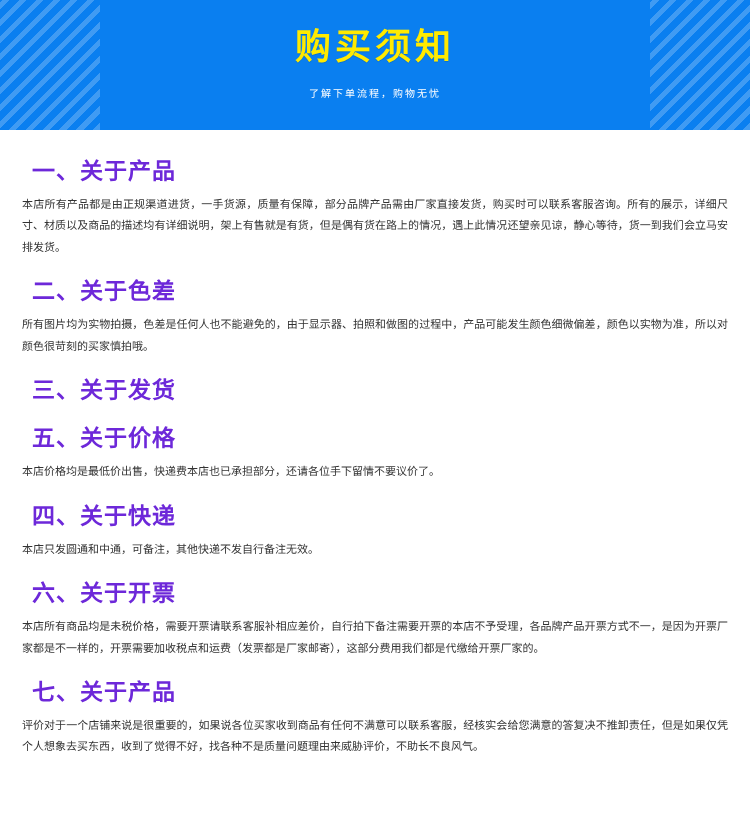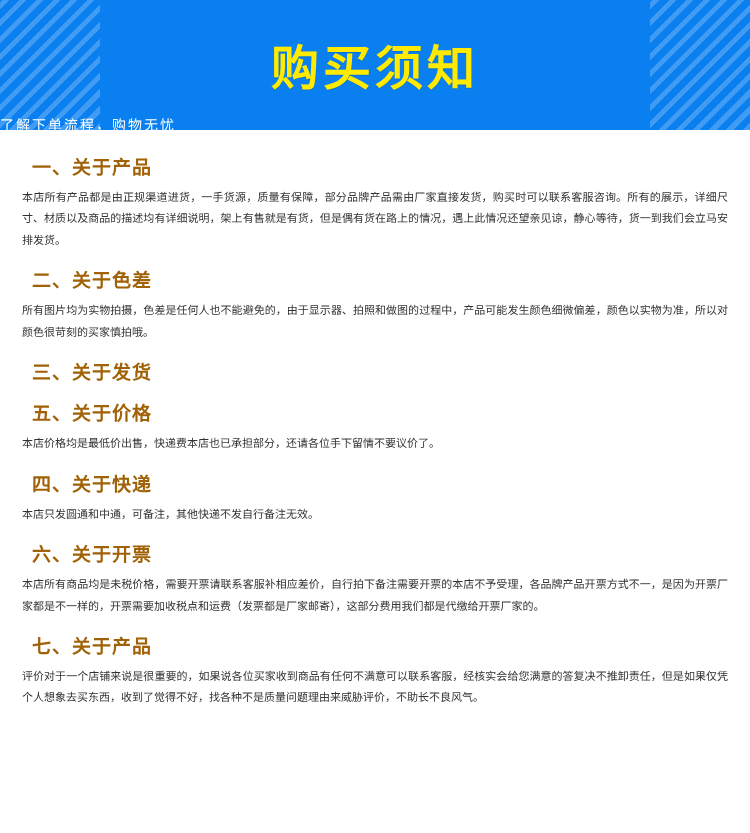--- a/index.html
+++ b/index.html
@@ -45,47 +45,48 @@
       );
   }
   .banner .hatch.left  { left: 0; }
   .banner .hatch.right { right: 0; }
 
   .banner-title {
     position: relative;
     z-index: 2;
     text-align: center;
     color: #ffea00;
-    font-size: 48px;
+    font-size: 36px;
     font-weight: bold;
     letter-spacing: 4px;
-    padding-top: 43px;
+    padding-top: 27px;
     line-height: 1.1;
     text-shadow: 0 1px 0 rgba(0,0,0,0.12);
   }
   .banner-subtitle {
     position: relative;
     z-index: 2;
+    text-align: center;
     color: #ffffff;
-    font-size: 14px;
+    font-size: 10px;
     letter-spacing: 2px;
     padding-top: 18px;
   }
 
   
   .content {
     padding: 18px 22px 26px 22px;
     box-sizing: border-box;
   }
   .section {
     margin-bottom: 4px;
   }
   .section-title {
-    color: #a16207;
-    font-size: 19px;
+    color: #6d28d9;
+    font-size: 23px;
     font-weight: bold;
     letter-spacing: 1px;
     margin: 14px 0 8px 10px;
   }
   .section-body {
     color: #333333;
     font-size: 11px;
     line-height: 1.95;
     text-align: justify;
     margin: 0 0 6px 0;

